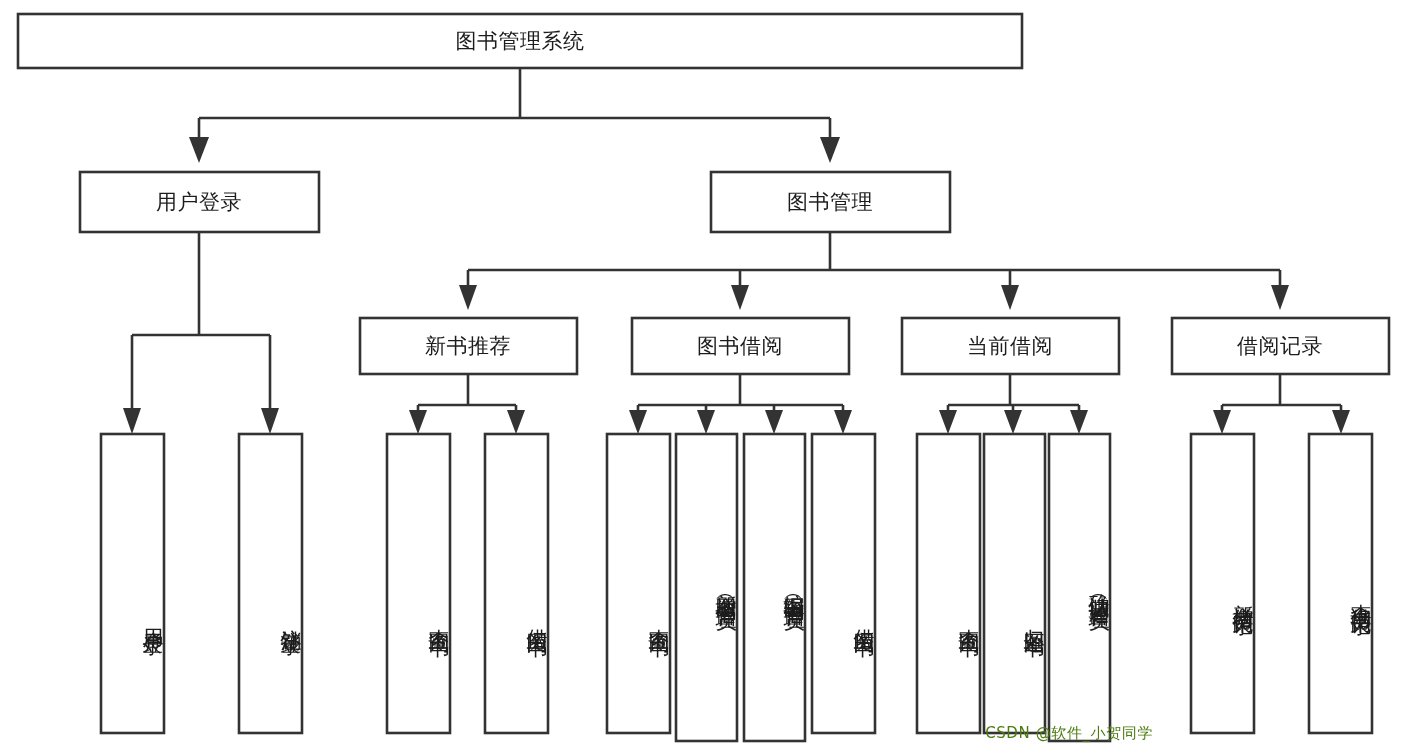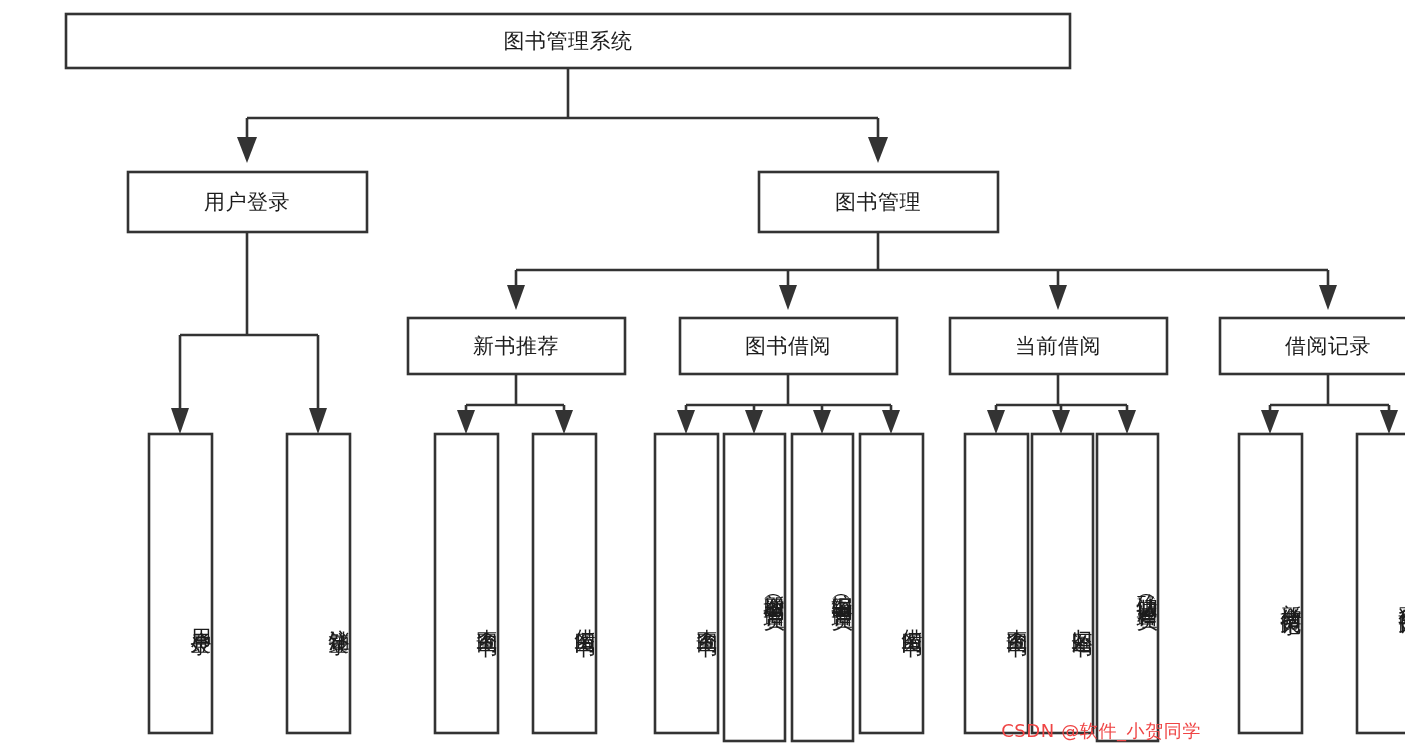--- a/index.html
+++ b/index.html
@@ -13,21 +13,20 @@
     width: 1405px;
     height: 747px;
     overflow: hidden;
     position: relative;
   }
   #diagram-root {
     position: relative;
     width: 1167px;
     height: 747px;
     background: #ffffff;
-    margin-left: 48px;
   }
   svg#tree-svg {
     position: absolute;
     left: 0;
     top: 0;
     width: 1405px;
     height: 747px;
     display: block;
   }
   .node-box {
@@ -67,22 +66,22 @@
     pointer-events: none;
     display: flex;
     align-items: flex-start;
     justify-content: center;
   }
   .watermark {
     position: absolute;
     right: 14px;
     bottom: 4px;
     font-family: "DejaVu Sans", "Liberation Sans", sans-serif;
-    font-size: 18px;
-    color: #ef4444;
+    font-size: 15px;
+    color: #4d7c0f;
     letter-spacing: 0.6px;
     white-space: nowrap;
     user-select: none;
   }
 </style>
 </head>
 <body>
 
 <div id="diagram-root">
 

